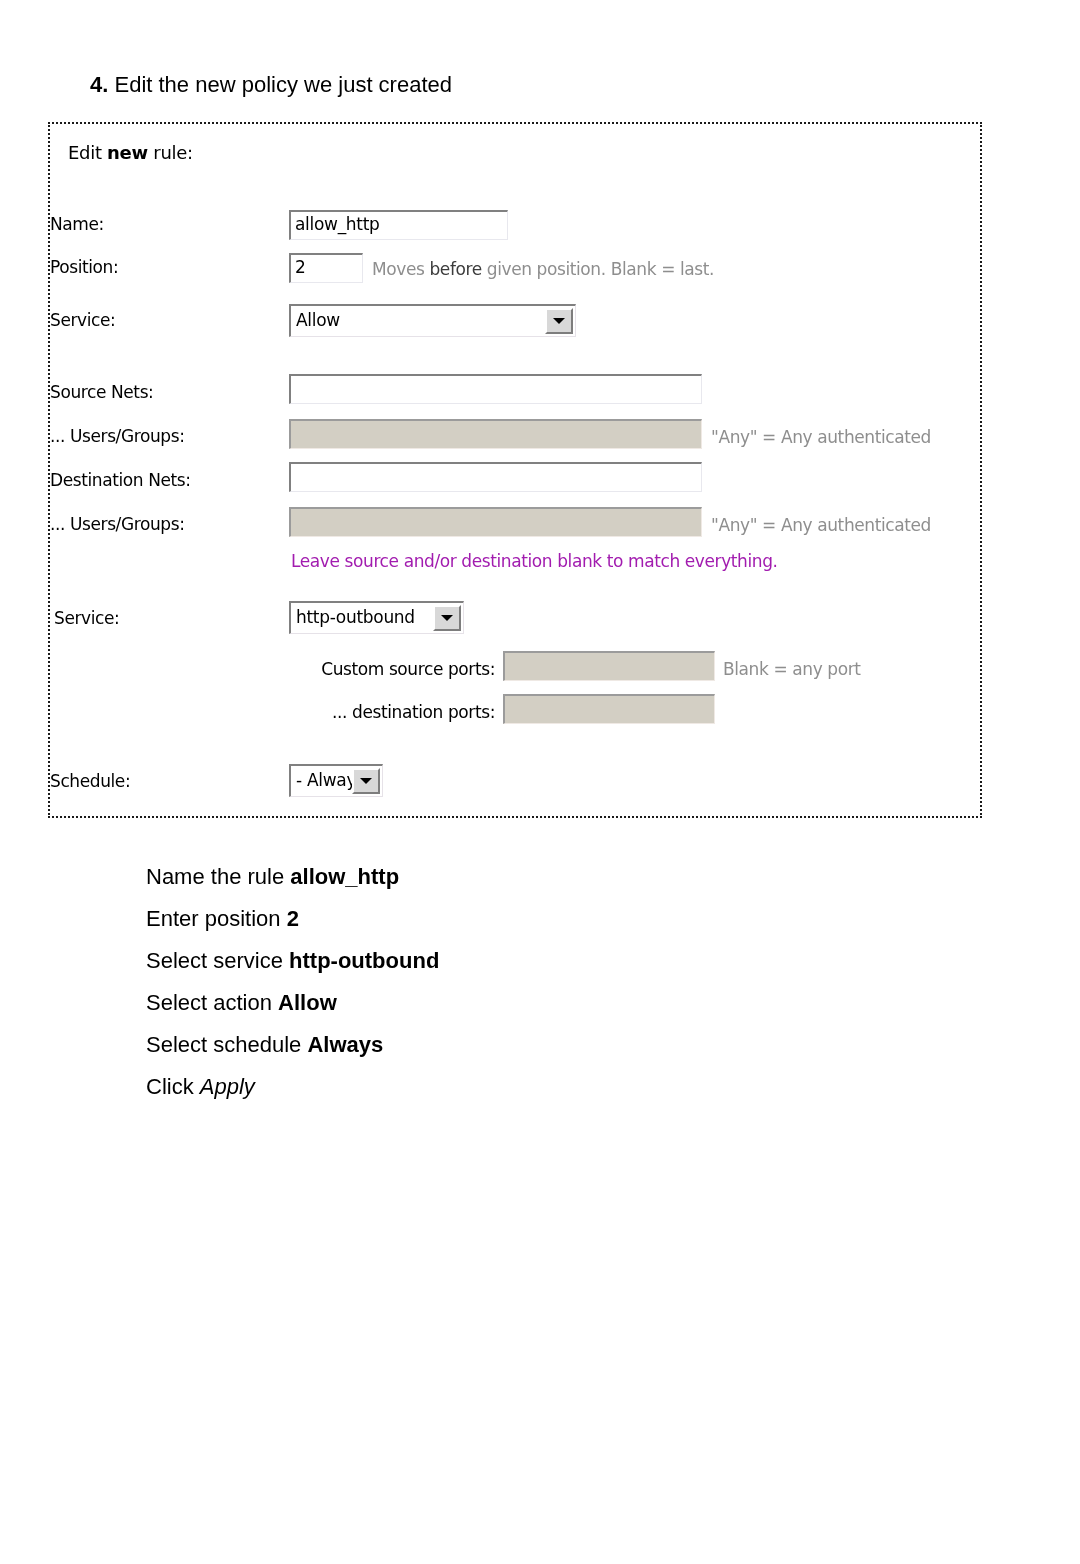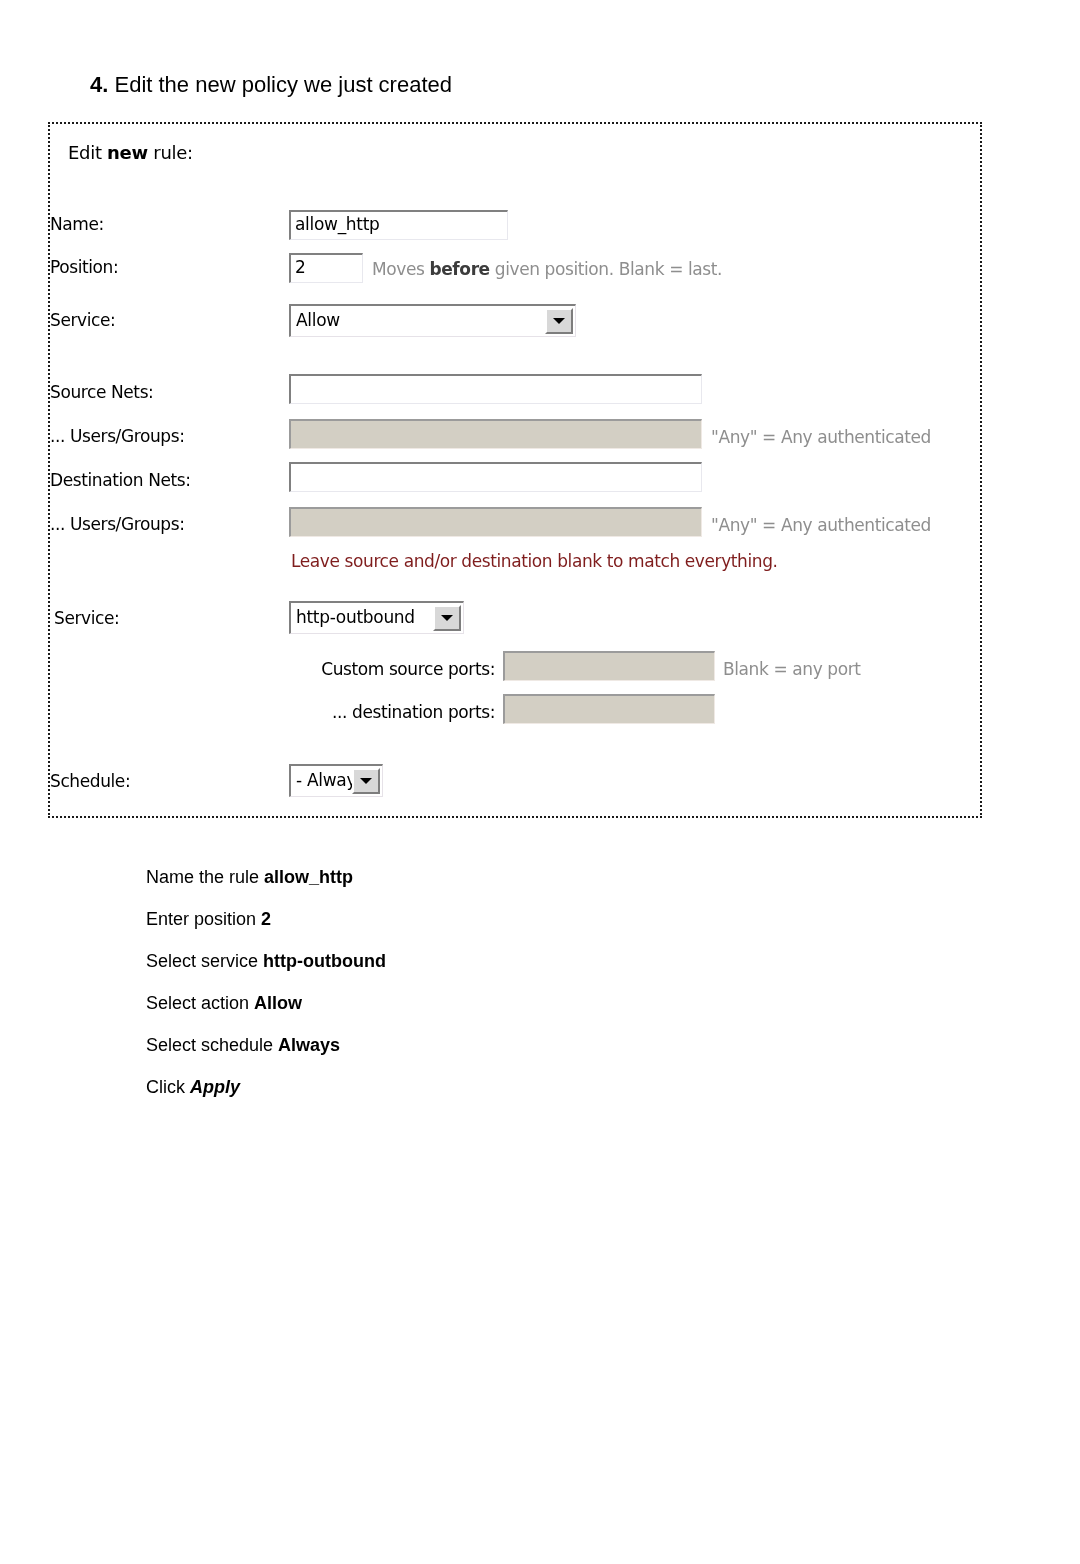--- a/index.html
+++ b/index.html
@@ -143,38 +143,38 @@
 
   
   .note {
     position: absolute;
     font-family: "DejaVu Sans", sans-serif;
     font-size: 17px;
     letter-spacing: -0.4px;
     color: #8e8e8e;
     white-space: nowrap;
   }
-  .note b { color: #3c3c3c; font-weight: bold; text-align: right; }
+  .note b { color: #3c3c3c; font-weight: normal; text-align: right; }
 
   
   .instructions {
     position: absolute;
     left: 146px;
     top: 856px;
     width: 700px;
   }
   .instructions li {
     list-style: none;
-    font-size: 18px;
+    font-size: 22px;
     line-height: 42px;
     white-space: nowrap;
   }
   .instructions ul { margin: 0; padding: 0; }
   .instructions .strong { font-weight: bold; }
-  .instructions .strongital { font-weight: bold; font-style: italic; }
+  .instructions .strongital { font-weight: normal; font-style: italic; }
 </style>
 </head>
 <body>
 
 <div class="step-heading">
   <span class="num">4.</span>
   <span>Edit the new policy we just created</span>
 </div>
 
 <div class="shot-frame ui">
@@ -207,21 +207,21 @@
   <div class="tinput disabled" style="left:239px;top:295px;width:413px;height:30px;"></div>
   <div class="note" style="left:661px;top:303px;">"Any" = Any authenticated</div>
 
   <div class="lbl" style="left:0;width:232px;top:348px;">Destination Nets:</div>
   <div class="tinput" style="left:239px;top:338px;width:413px;height:30px;"></div>
 
   <div class="lbl" style="left:0;width:232px;top:392px;">... Users/Groups:</div>
   <div class="tinput disabled" style="left:239px;top:383px;width:413px;height:30px;"></div>
   <div class="note" style="left:661px;top:391px;">"Any" = Any authenticated</div>
 
-  <div class="note" style="left:241px;top:427px;color:#7f1d1d;">Leave source and/or destination blank to match everything.</div>
+  <div class="note" style="left:241px;top:427px;color:#a21caf;">Leave source and/or destination blank to match everything.</div>
 
   <div class="lbl" style="left:4px;width:232px;top:486px;">Service:</div>
   <div class="combo" style="left:239px;top:477px;width:175px;height:33px;">
     <div class="val">http-outbound</div>
     <div class="arrowbtn">
         <span class="tri"></span>
       </div>
   </div>
 
   <div class="lbl-box" style="left:205px;top:535px;">Custom source ports:</div>

